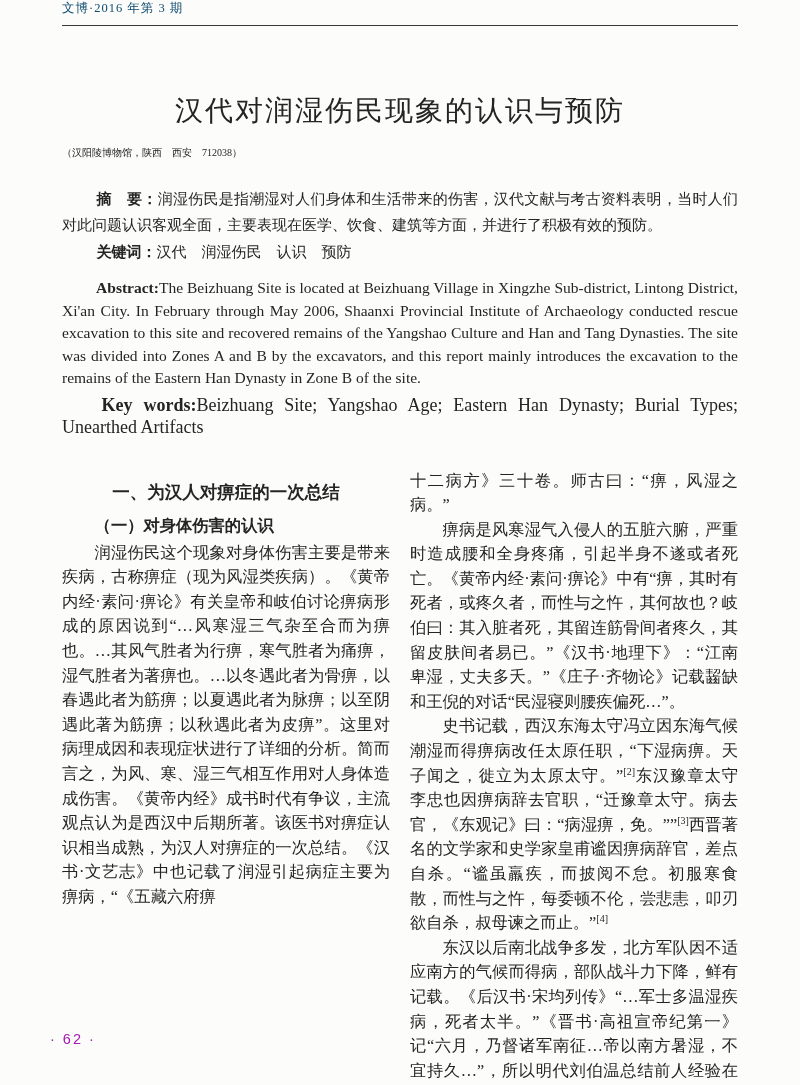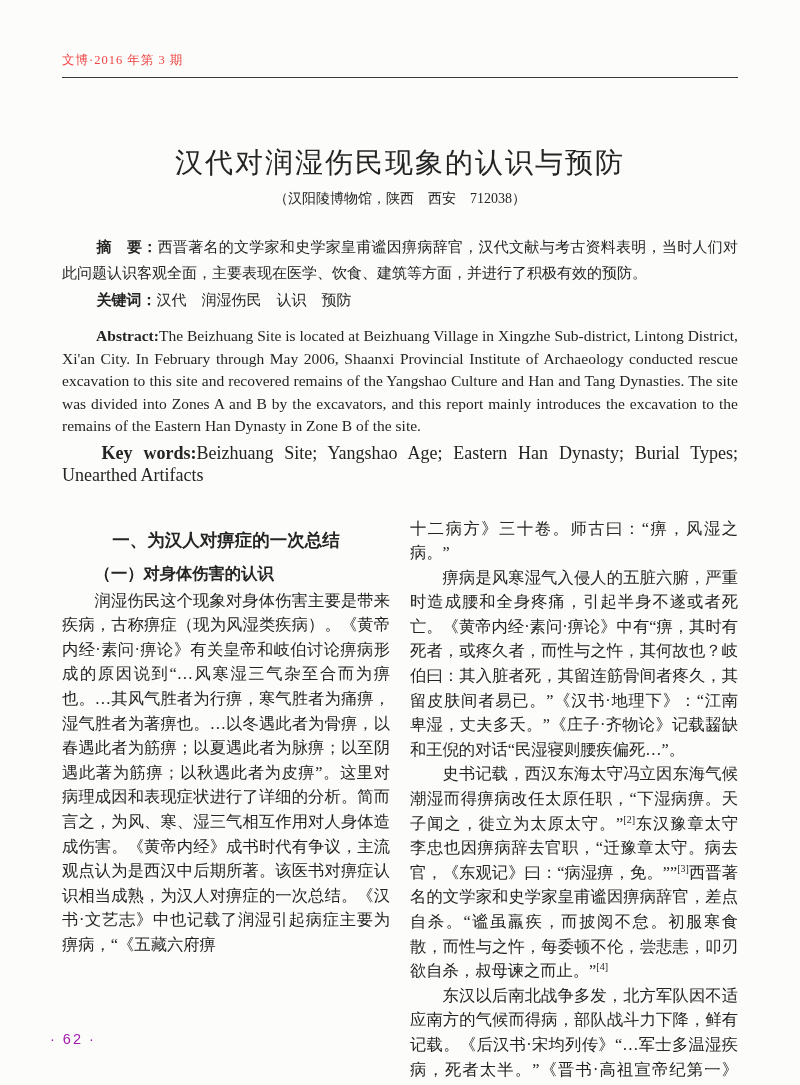--- a/index.html
+++ b/index.html
@@ -8,23 +8,22 @@
     width:800px;height:1085px;
     margin:0 auto;
     background:#fcfcfa;
     color:#242424;
     font-family:"Liberation Serif","DejaVu Serif",serif;
     overflow:hidden;
     box-sizing:border-box;
   }
   .inner{padding:0 62px;}
   .journal-header{
-    padding-top:52px;
     font-size:12.5px;
-    color:#ef4444;
+    color:#0c4a6e;
     letter-spacing:1px;
   }
   .header-rule{
     border:none;
     border-top:1.5px solid #3a3a3a;
     margin:8px 0 0 0;
   }
   .title{
     margin-top:66px;
     text-align:center;
@@ -32,23 +31,23 @@
     font-weight:normal;
     letter-spacing:2px;
   }
   .author{
     margin-top:18px;
     text-align:center;
     font-size:16px;
     letter-spacing:2px;
   }
   .affiliation{
-    margin-top:8px;
-    text-align:center;
-    font-size:14px;
+    margin-top:16px;
+    text-align:left;
+    font-size:10px;
   }
   .abstract-cn{
     margin-top:26px;
     font-size:15px;
     line-height:26px;
     text-align:justify;
   }
   .abstract-cn .para{text-indent:2.3em;margin:0;}
   .label-cn{
     font-weight:bold;
@@ -124,21 +123,21 @@
 
     <div class="journal-header">
       <span>文博·2016 年第 3 期</span>
     </div>
     <hr class="header-rule">
 
     <div class="title">汉代对润湿伤民现象的认识与预防</div>
     <div class="affiliation">（汉阳陵博物馆，陕西　西安　712038）</div>
 
     <div class="abstract-cn">
-      <p class="para"><span class="label-cn">摘　要：</span><span>西晋著名的文学家和史学家皇甫谧因痹病辞官，汉代文献与考古资料表明，当时人们对此问题认识客观全面，主要表现在医学、饮食、建筑等方面，并进行了积极有效的预防。</span></p>
+      <p class="para"><span class="label-cn">摘　要：</span><span>润湿伤民是指潮湿对人们身体和生活带来的伤害，汉代文献与考古资料表明，当时人们对此问题认识客观全面，主要表现在医学、饮食、建筑等方面，并进行了积极有效的预防。</span></p>
       <div class="keywords-cn"><span class="label-cn">关键词：</span><span>汉代　润湿伤民　认识　预防</span></div>
     </div>
 
     <div class="abstract-en">
       <p class="para"><span class="label-en">Abstract:</span><span>The Beizhuang Site is located at Beizhuang Village in Xingzhe Sub-district, Lintong District, Xi'an City. In February through May 2006, Shaanxi Provincial Institute of Archaeology conducted rescue excavation to this site and recovered remains of the Yangshao Culture and Han and Tang Dynasties. The site was divided into Zones A and B by the excavators, and this report mainly introduces the excavation to the remains of the Eastern Han Dynasty in Zone B of the site.</span></p>
       <div class="keywords-en"><span class="label-en">Key words:</span><span>Beizhuang Site; Yangshao Age; Eastern Han Dynasty; Burial Types; Unearthed Artifacts</span></div>
     </div>
 
     <div class="columns">
 

